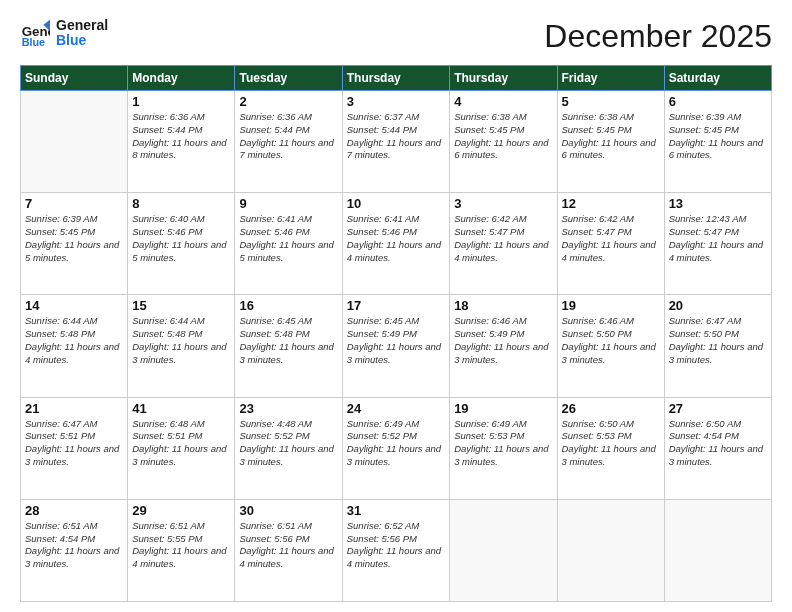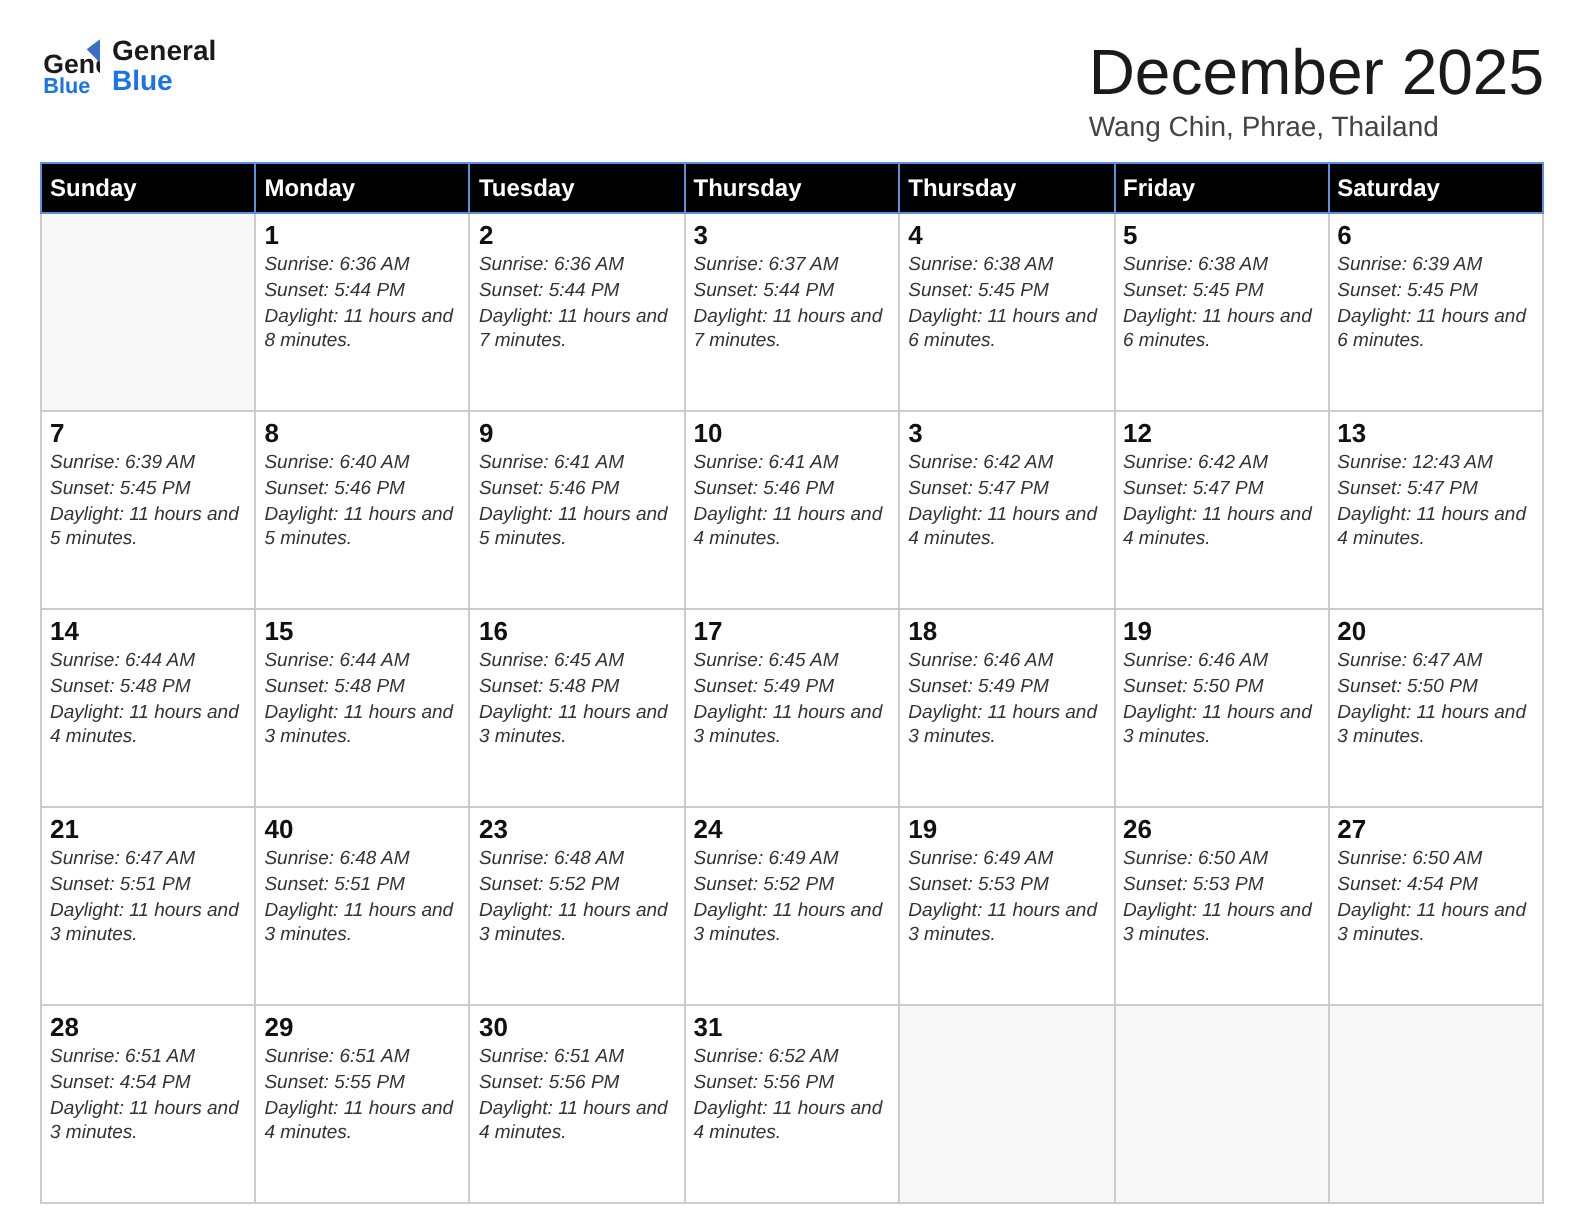--- a/index.html
+++ b/index.html
@@ -26,37 +26,38 @@
     .logo {
       display: flex;
       align-items: center;
       gap: 4px;
     }
     .logo-icon {
       width: 30px;
       height: 30px;
     }
     .title-block {
+      text-align: right;
     }
     .month-title {
       font-size: 32px;
       color: #1a1a1a;
       font-weight: normal;
     }
     .location {
       font-size: 14px;
       color: #444;
     }
     .calendar {
       width: 100%;
       border-collapse: collapse;
       flex: 1;
     }
     .calendar th {
-      background: #000000;
+      background: #14532d;
       color: #fff;
       font-size: 12px;
       font-weight: bold;
       padding: 5px 4px;
       text-align: left;
       border: 1px solid #5a8fe0;
     }
     .calendar td {
       border: 1px solid #ccc;
       vertical-align: top;
@@ -94,21 +95,20 @@
         <text x="2" y="34" font-size="13" font-weight="bold" fill="#1a73e8" font-family="Arial">Blue</text>
         <polygon points="28,8 36,2 36,16" fill="#3a6fc4"></polygon>
       </svg>
       <div style="display:flex;flex-direction:column;margin-left:2px;">
         <span style="font-size:14px;font-weight:bold;color:#1a1a1a;line-height:1.1;">General</span>
         <span style="font-size:14px;font-weight:bold;color:#1a73e8;line-height:1.1;">Blue</span>
       </div>
     </div>
     <div class="title-block">
       <div class="month-title">December 2025</div>
-      <div class="location">Wang Chin, Phrae, Thailand</div>
     </div>
   </div>
 
   <table class="calendar">
     <thead>
       <tr>
       <th>Sunday</th>
           <th>Monday</th>
           <th>Tuesday</th>
           <th>Thursday</th>
@@ -267,29 +267,29 @@
         </tr>
         <tr>
           <td>
             <div class="day-num">21</div>
             <div class="cell-info">Sunrise: 6:47 AM
 Sunset: 5:51 PM
 Daylight: 11 hours
 and 3 minutes.</div>
           </td>
           <td>
-            <div class="day-num">40</div>
+            <div class="day-num">41</div>
             <div class="cell-info">Sunrise: 6:48 AM
 Sunset: 5:51 PM
 Daylight: 11 hours
 and 3 minutes.</div>
           </td>
           <td>
             <div class="day-num">23</div>
-            <div class="cell-info">Sunrise: 6:48 AM
+            <div class="cell-info">Sunrise: 4:48 AM
 Sunset: 5:52 PM
 Daylight: 11 hours
 and 3 minutes.</div>
           </td>
           <td>
             <div class="day-num">24</div>
             <div class="cell-info">Sunrise: 6:49 AM
 Sunset: 5:52 PM
 Daylight: 11 hours
 and 3 minutes.</div>

